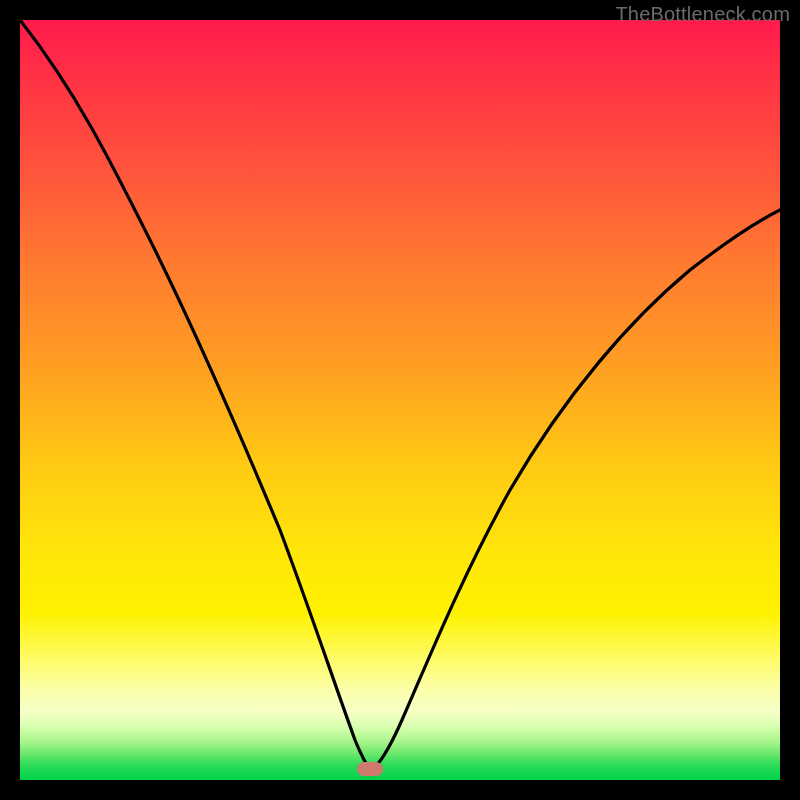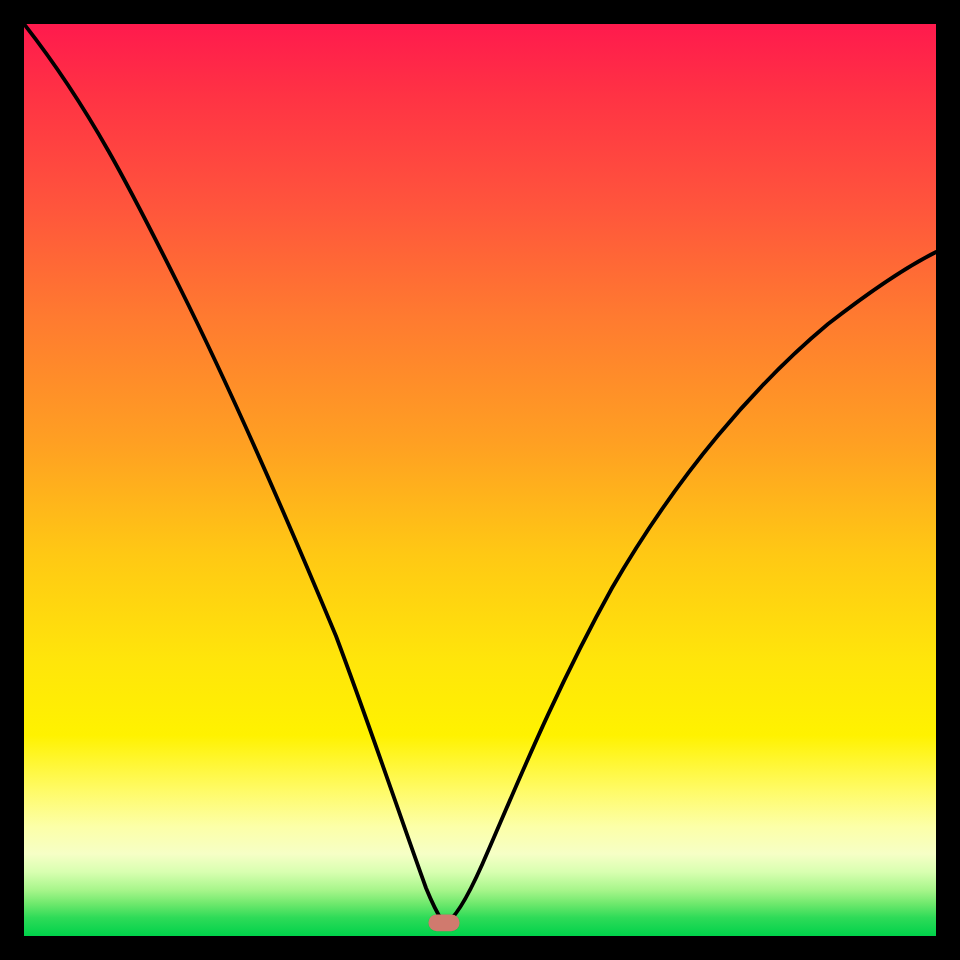--- a/index.html
+++ b/index.html
@@ -86,13 +86,14 @@
                C 344 742, 349 748, 350 750
                C 356 748, 366 736, 382 700
                C 405 648, 440 560, 490 470
                C 545 375, 610 300, 670 250
                C 706 222, 736 202, 760 190" fill="none" stroke="#000" stroke-width="3.2" stroke-linecap="round"></path>
     </svg>
 
     <div class="marker" style="left:349.6px;top:748.6px;"></div>
   </div>
 
+  <div class="watermark">TheBottleneck.com</div>
 </div>
 
 </body></html>

